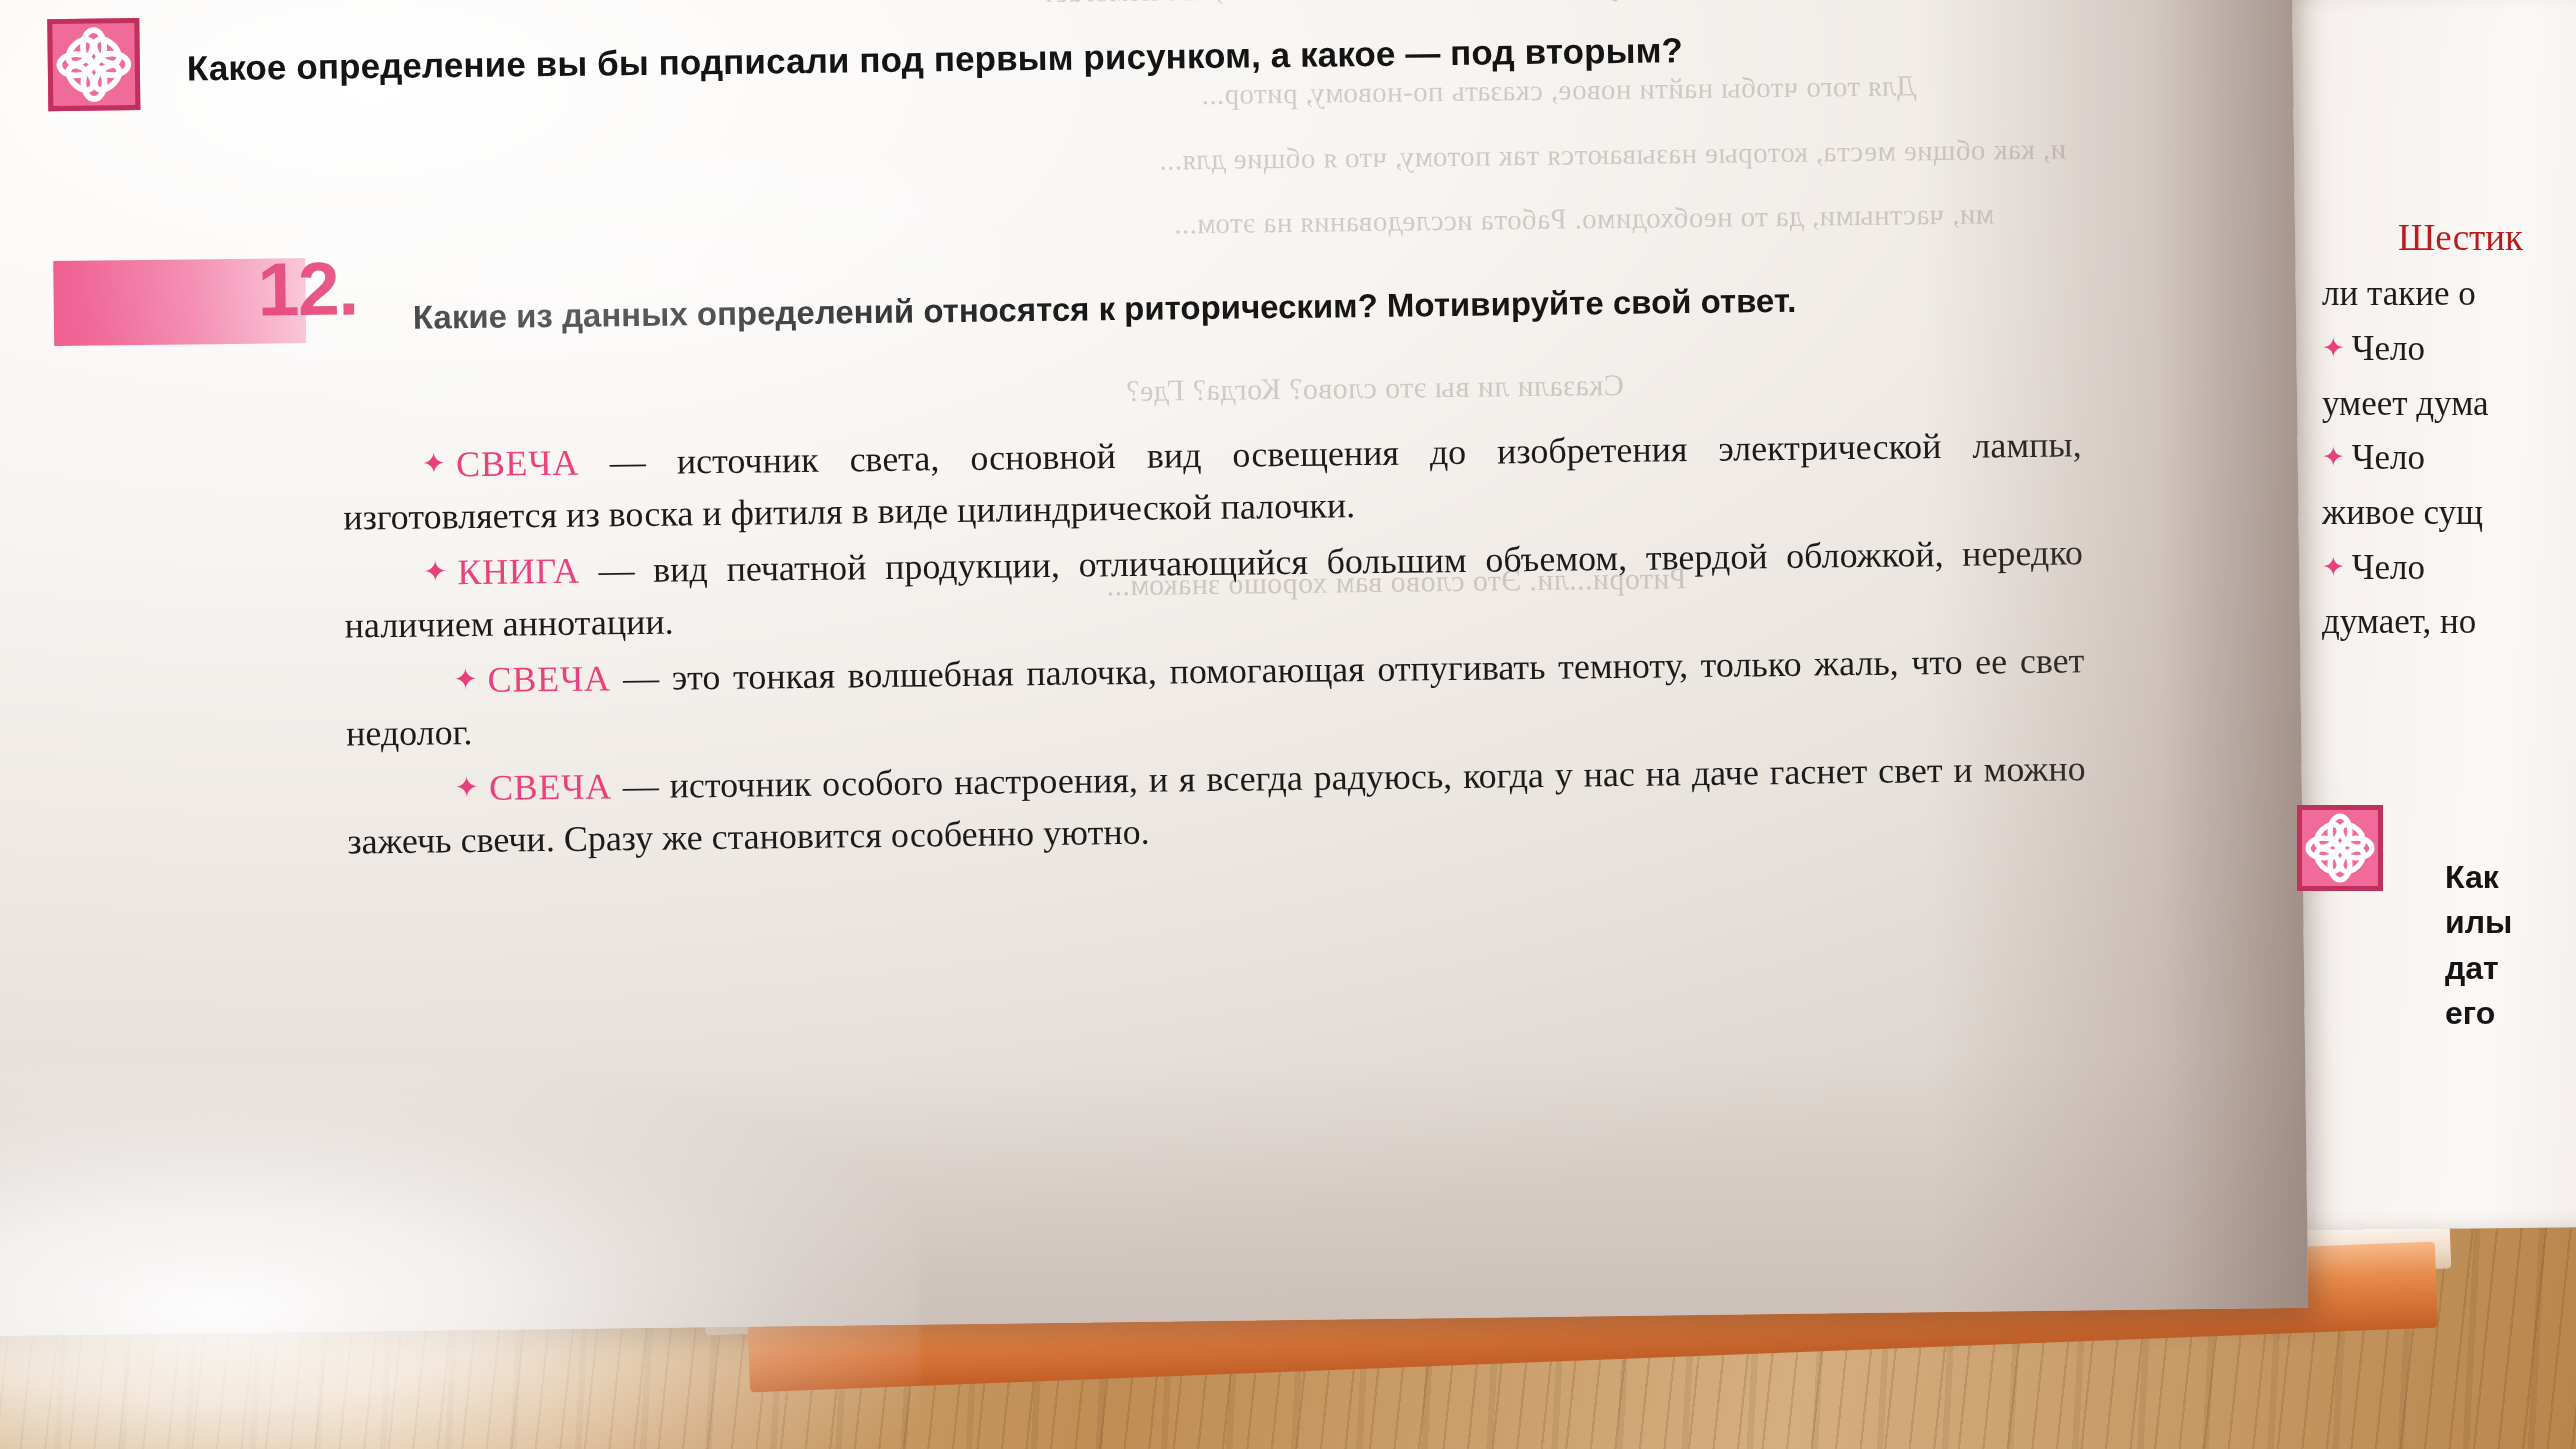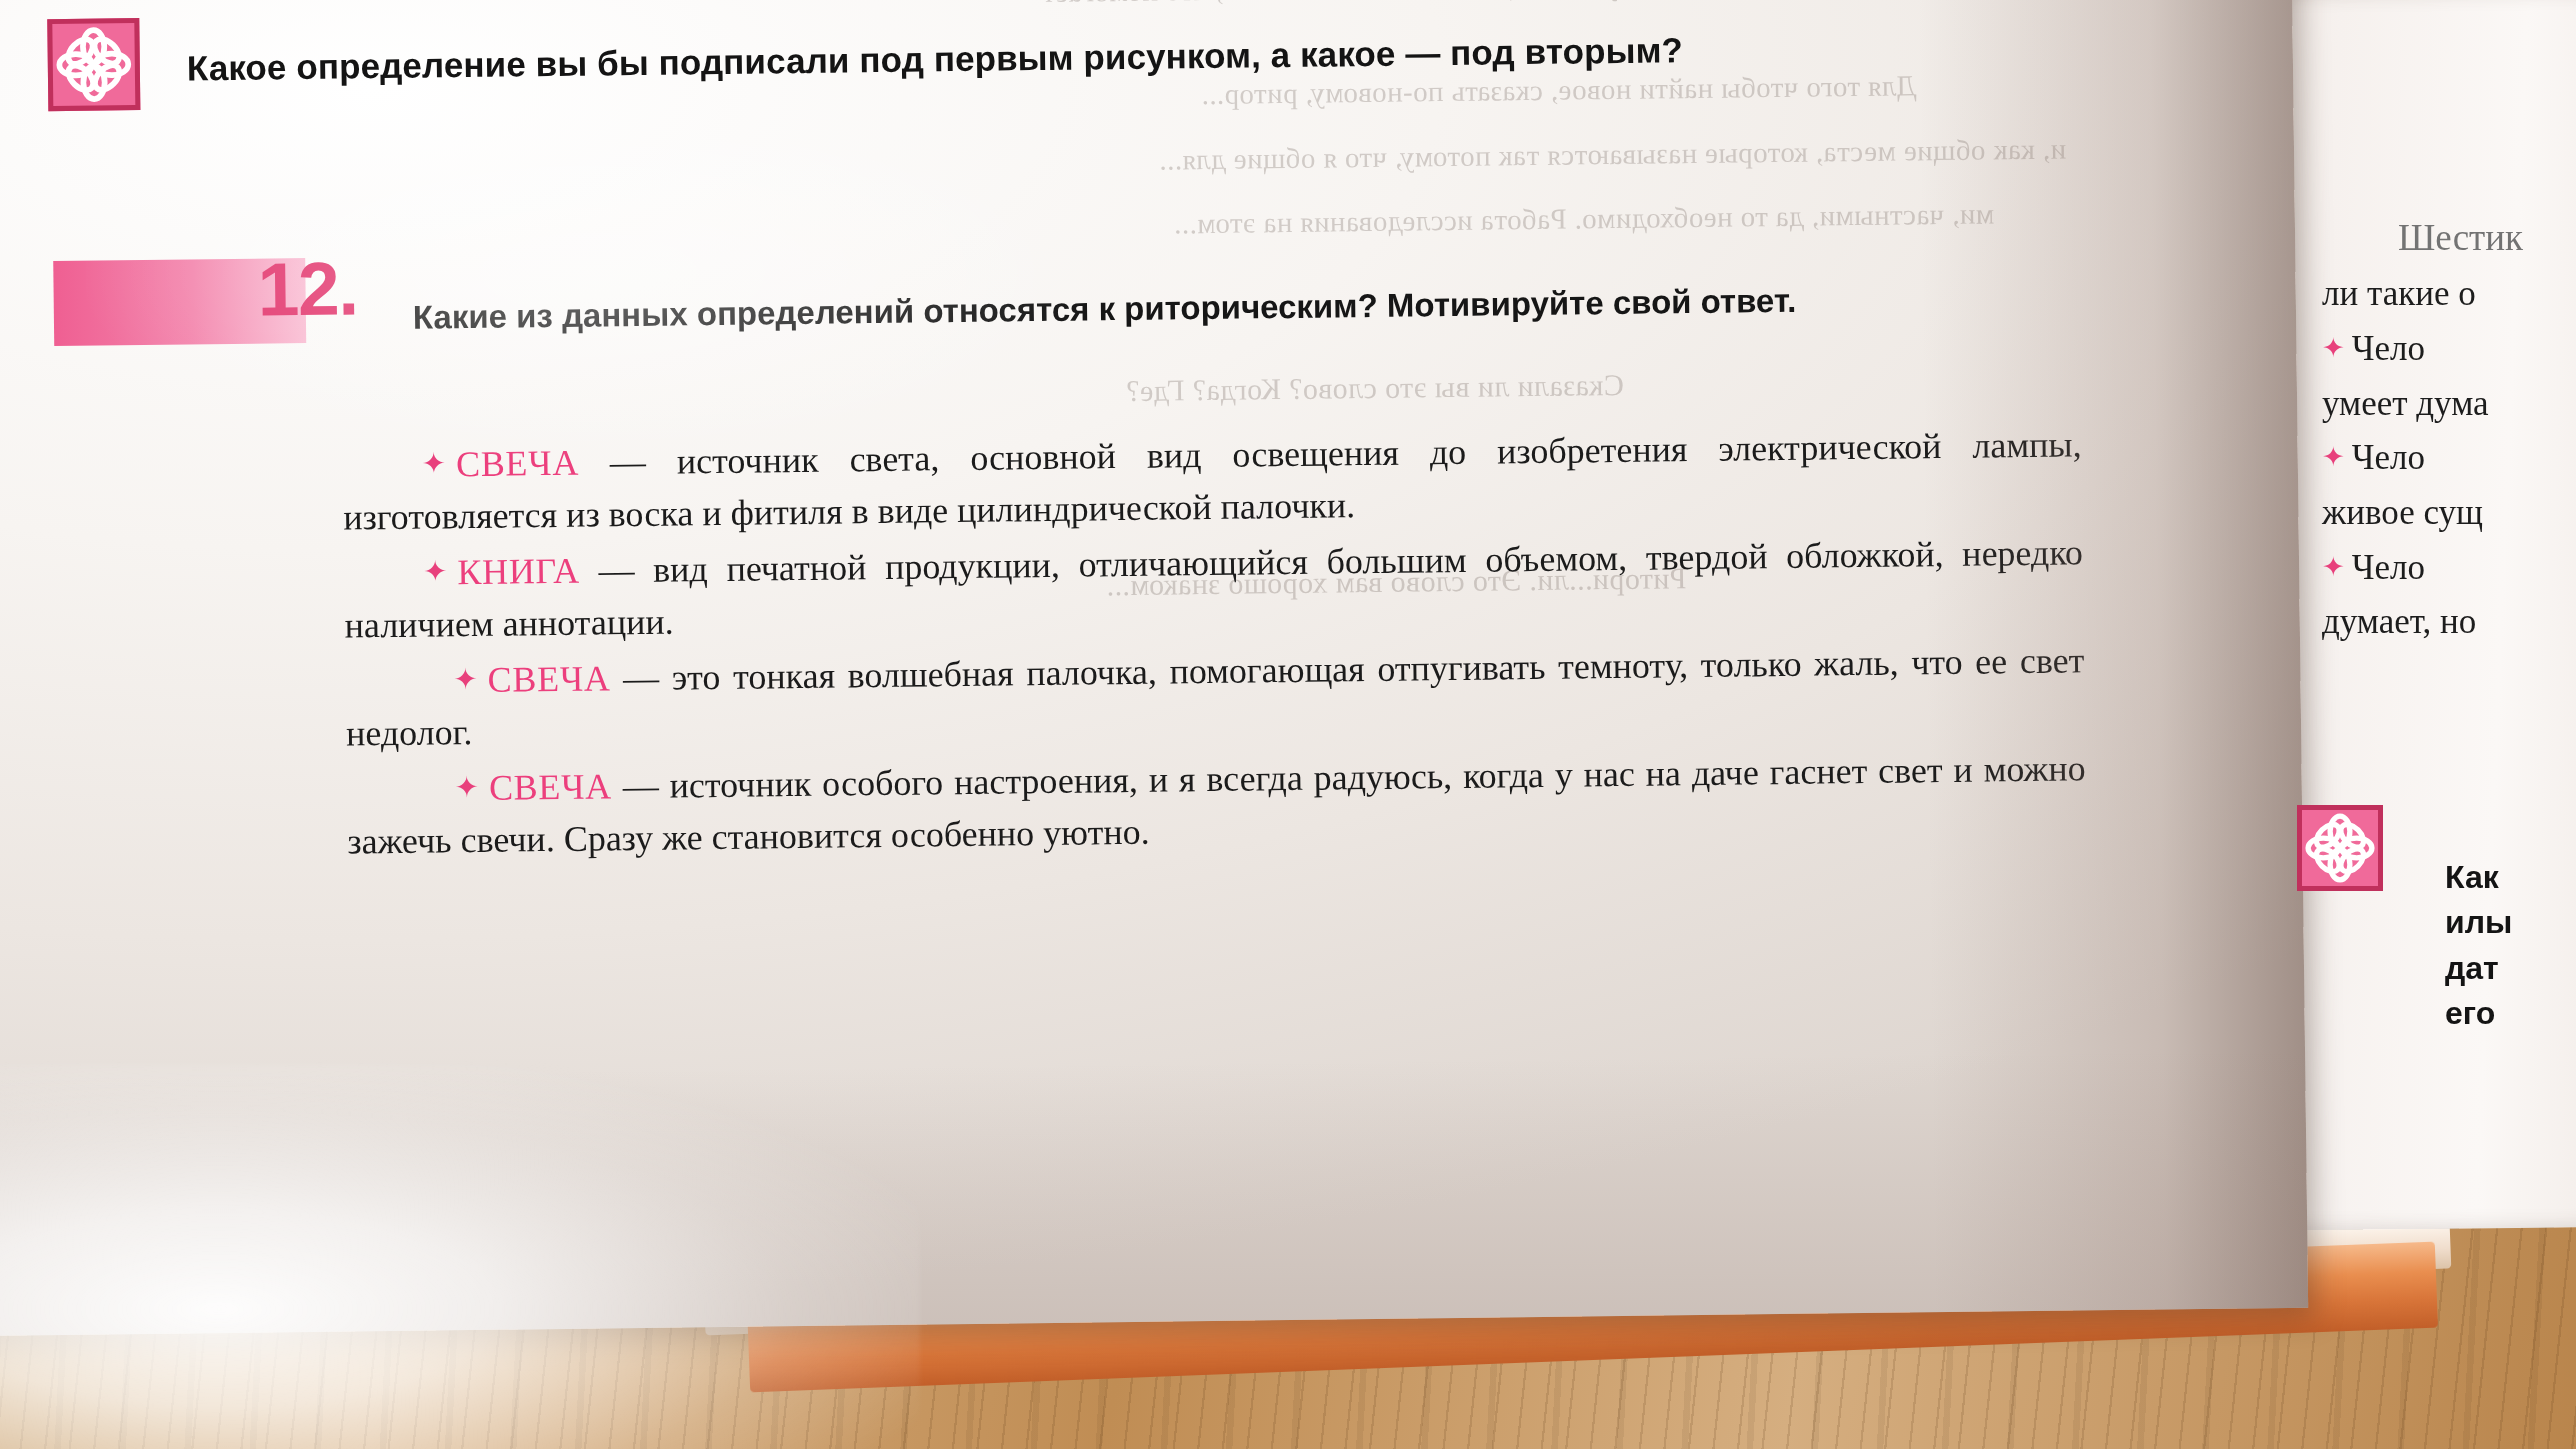--- a/index.html
+++ b/index.html
@@ -195,21 +195,21 @@
     width: 302px;
     font-size: 35px;
     line-height: 1.52;
     color: #1d1d1d;
   }
   .rcol .b { color:#e8407c; font-size: 27px; vertical-align: 2.9px; margin-right: 7.2px;}
   .rcol-head {
     position: absolute;
     left: 2398px; top: 216px;
     font-size: 37px;
-    color: #737373;
+    color: #b91c1c;
   }
   .rbold {
     position: absolute;
     left: 2445px; top: 855px;
     width: 158px;
     font-family: "Liberation Sans", sans-serif;
     font-weight: bold;
     font-size: 32px;
     line-height: 1.42;
     color: #141414;

